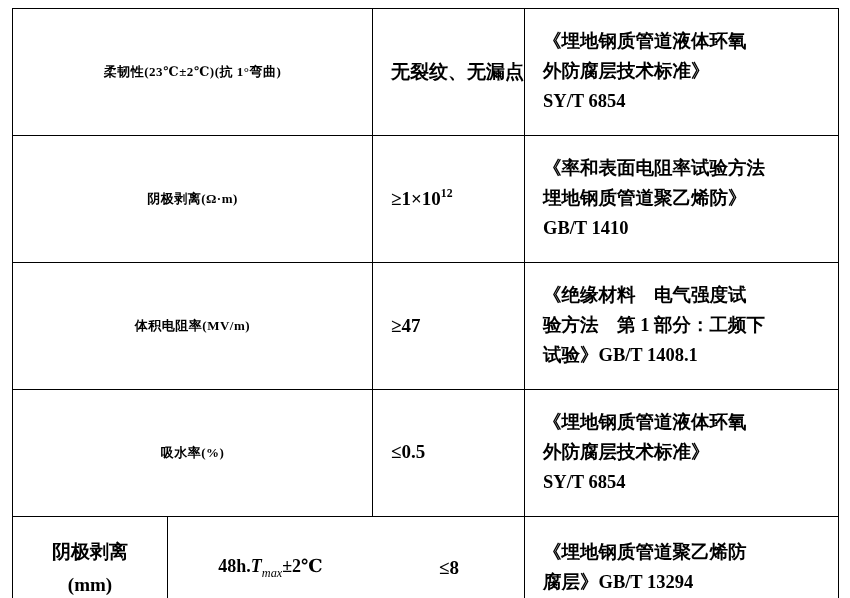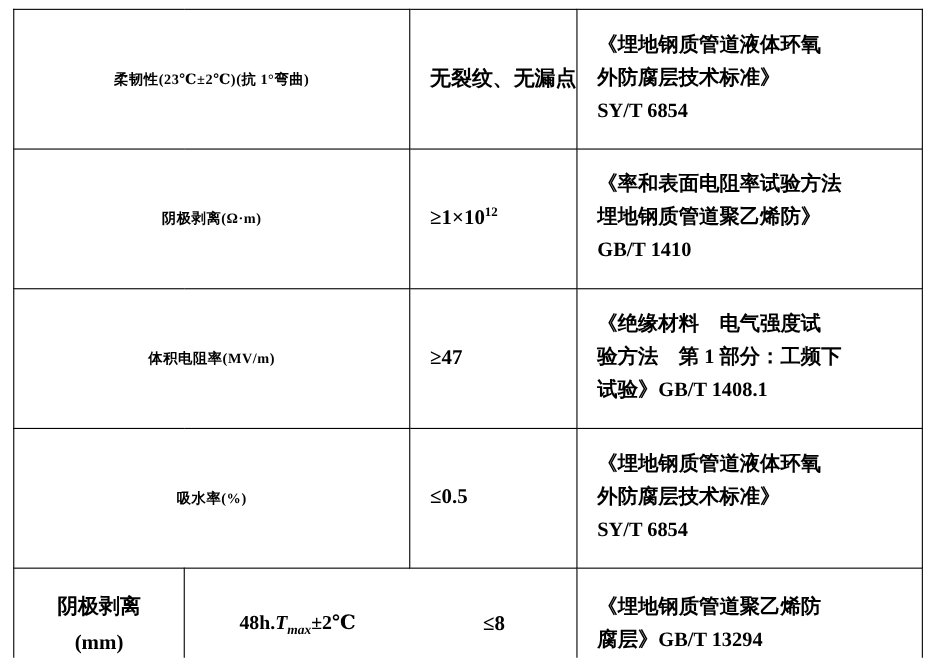--- a/index.html
+++ b/index.html
@@ -63,21 +63,21 @@
   sup.exp {
     font-size: 0.62em;
     vertical-align: super;
     font-weight: bold;
     margin-top: 33px;
   }
   .sub {
     font-size: 0.68em;
     vertical-align: sub;
     font-style: italic;
-    font-weight: bold;
+    font-weight: normal;
     text-align: right;
   }
   .ital {
     font-style: italic;
   }
   
   table.sub-table {
     border-collapse: collapse;
     width: 100%;
     table-layout: fixed;

